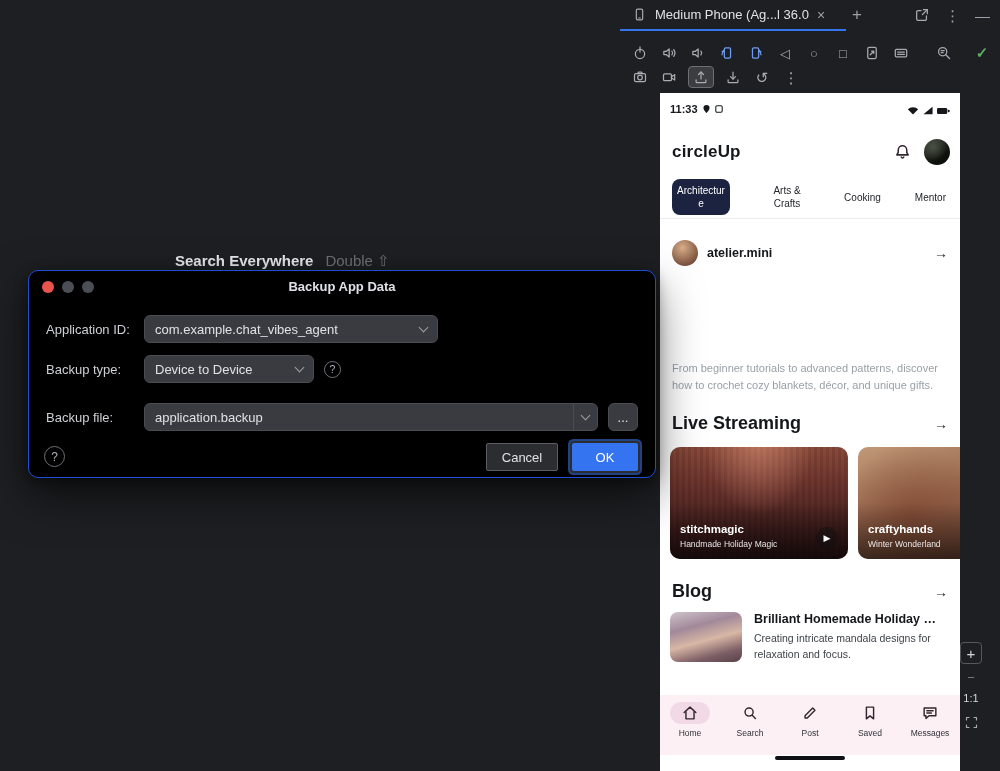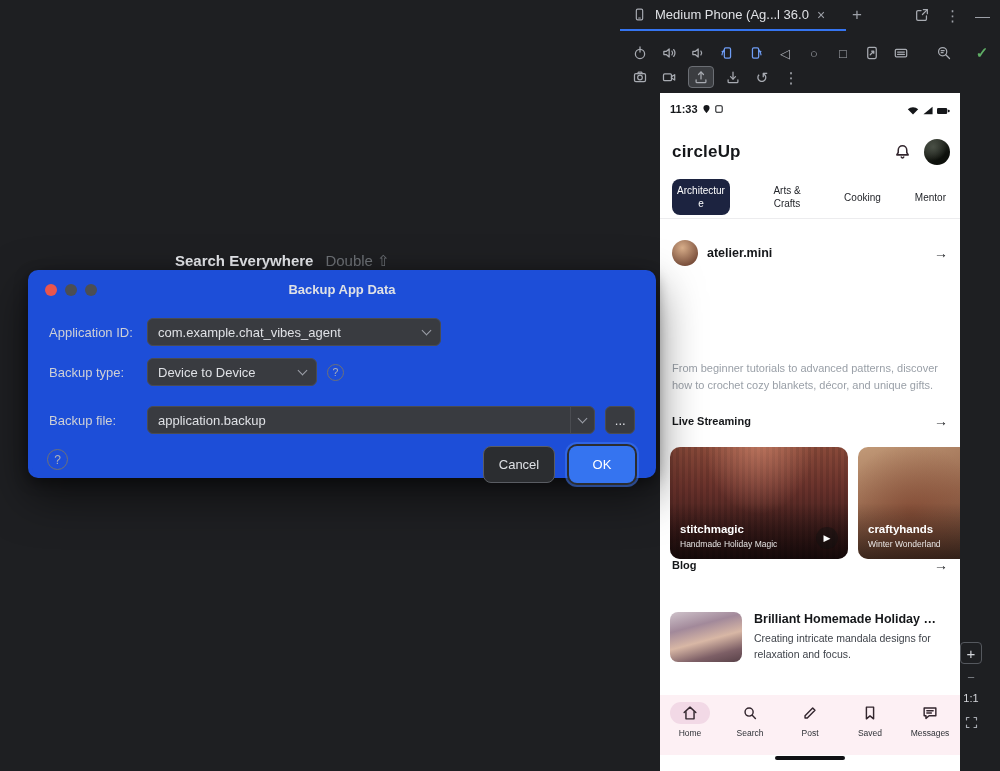--- a/index.html
+++ b/index.html
@@ -66,51 +66,51 @@
   .p-card .cap { font-size:8.5px; color:#3c3f45; text-align:center; margin-top:5px; white-space:nowrap; }
   .img1 { background:radial-gradient(circle at 55% 20%, rgba(195,218,224,.55) 0 5%, transparent 24%),
                      linear-gradient(180deg,#355a66 0%, #1c3d4a 45%, #0e2530 100%); }
   .img2 { background:radial-gradient(circle at 50% 40%, #e3cb7d 0%, #8d8748 18%, #3c4a28 45%, #1c2a14 85%); }
   .img3 { background:radial-gradient(circle at 70% 28%, rgba(240,240,220,.85) 0 4%, transparent 16%),
                      linear-gradient(180deg, transparent 60%, rgba(215,228,233,.5) 62%, transparent 66%),
                      linear-gradient(180deg,#0d2233 0%, #16425c 55%, #0a1b29 100%); }
   .img4 { background:linear-gradient(160deg,#4a4f55 0%, #2a2e33 55%, #17191d 100%); }
   .p-desc { top:267px; left:12px; width:276px; font-size:11px; color:#9aa0a8; line-height:1.55; }
   .p-sect { left:12px; right:12px; display:flex; align-items:center; }
-  .p-sect .tt { font-size:11px; font-weight:700; }
+  .p-sect .tt { font-size:18px; font-weight:700; }
   .p-live-h { top:320px; }
   .p-streams { top:354px; left:10px; display:flex; gap:10px; }
   .stream { width:178px; height:112px; border-radius:10px; position:relative; overflow:hidden; flex:none; }
   .st1 { background:radial-gradient(ellipse at 50% -10%, rgba(245,165,135,.5) 0%, transparent 45%),
                     repeating-linear-gradient(90deg, rgba(0,0,0,.10) 0 3px, transparent 3px 6px),
                     linear-gradient(180deg,#8a4a3a 0%, #6b332c 35%, #47211f 70%, #2f1515 100%); }
   .st2 { background:radial-gradient(circle at 30% 60%, rgba(120,60,40,.55), transparent 50%),
                     linear-gradient(160deg,#c29a78 0%, #96664c 45%, #5f3c2e 100%); }
   .stream .shade { position:absolute; inset:0; background:linear-gradient(180deg, transparent 50%, rgba(0,0,0,.55)); }
   .stream .user { position:absolute; left:10px; bottom:24px; color:#fff; font-size:11.5px; font-weight:700; }
   .stream .cap { position:absolute; left:10px; bottom:10px; color:rgba(255,255,255,.88); font-size:8.5px; }
   .stream .play { position:absolute; right:10px; bottom:10px; width:22px; height:22px; border-radius:50%;
                   background:rgba(15,15,15,.45); color:#fff; font-size:9px;
                   display:flex; align-items:center; justify-content:center; }
-  .p-blog-h { top:464px; }
+  .p-blog-h { top:488px; }
   .p-blog { top:519px; left:10px; right:6px; display:flex; gap:12px; }
   .p-blog .bimg { width:72px; height:50px; border-radius:8px; flex:none;
                   background:linear-gradient(165deg,#cfc3cb 0%, #a2899a 30%, #d8b7a5 55%, #7d5f66 80%, #584148 100%); }
   .p-blog .btit { font-size:12.5px; font-weight:700; white-space:nowrap; overflow:hidden; text-overflow:ellipsis; width:196px; }
   .p-blog .bex { font-size:10.5px; color:#3f434a; line-height:1.5; margin-top:5px; width:190px; }
   .p-nav { top:602px; left:0; right:0; height:60px; background:#fdf0f4; display:flex; justify-content:space-around; padding-top:7px; }
   .nav-it { width:56px; display:flex; flex-direction:column; align-items:center; }
   .nav-pill { width:40px; height:22px; border-radius:12px; display:flex; align-items:center; justify-content:center; }
   .nav-it.active .nav-pill { background:#f2d9e6; }
   .nav-lbl { font-size:8.5px; color:#2e3136; margin-top:4px; }
   svg.nic { fill:none; stroke:#33262e; stroke-width:1.6; stroke-linecap:round; stroke-linejoin:round; }
   .p-indicator { top:663px; left:115px; width:70px; height:4px; background:#101114; border-radius:2px; }
 
   
-  .dialog { left:28px; top:270px; width:628px; height:208px; background:#1d4ed8; border:4px solid #1d4ed8;
+  .dialog { left:28px; top:270px; width:628px; height:208px; background:#000000; border:1px solid #1d4ed8;
             border-radius:10px; box-shadow:0 18px 45px rgba(0,0,0,.55), 0 4px 14px rgba(0,0,0,.4); z-index:5; }
   .dialog .abs { position:absolute; }
   .dots { left:13px; top:10px; display:flex; gap:8px; }
   .dot { width:12px; height:12px; border-radius:50%; }
   .dot.red { background:#e9554d; }
   .dot.gray { background:#4b4e54; }
   .dlg-title { top:8px; left:0; right:0; text-align:center; font-size:13px; font-weight:700; color:#dfe1e5; }
   .drow { left:17px; right:17px; height:28px; display:flex; align-items:center; }
   .r1 { top:44px; } .r2 { top:84px; } .r3 { top:132px; }
   .lbl { width:98px; font-size:13px; color:#ced0d6; flex:none; }
@@ -122,21 +122,21 @@
   .combo { height:28px; background:#393b40; border:1px solid #4a4c51; border-radius:6px; display:flex; align-items:stretch; width:455px; }
   .combo .txt { flex:1; display:flex; align-items:center; padding:0 10px; font-size:13px; color:#dfe1e5; }
   .combo .dd { width:24px; border-left:1px solid #4a4c51; display:flex; align-items:center; justify-content:center; }
   .browse { margin-left:10px; width:30px; height:28px; background:#393b40; border:1px solid #4a4c51; border-radius:6px;
             color:#dfe1e5; font-size:13px; display:flex; align-items:center; justify-content:center; }
   .helpc { width:17px; height:17px; border:1px solid #6e7177; border-radius:50%; color:#aeb1b7; font-size:10.5px;
            display:flex; align-items:center; justify-content:center; margin-left:10px; flex:none; }
   .dlg-help { left:15px; top:175px; width:21px; height:21px; border:1px solid #6e7177; border-radius:50%;
               color:#aeb1b7; font-size:12px; display:flex; align-items:center; justify-content:center; }
   .btns { right:17px; top:172px; display:flex; gap:14px; }
-  .btn { height:37px; border-radius:8px; font-size:13px; display:flex; align-items:center; justify-content:center; }
+  .btn { height:28px; border-radius:2px; font-size:13px; display:flex; align-items:center; justify-content:center; }
   .btn.cancel { width:72px; background:#2b2d30; border:1px solid #5a5d63; color:#dfe1e5; }
   .btn.ok { width:66px; background:#3574f0; color:#fff;
             box-shadow:0 0 0 2px #2b2d30, 0 0 0 4px rgba(63,120,242,.55); }
 </style>
 </head>
 <body>
 
 <div class="abs sew">
   <span>Search Everywhere</span><span class="hint">Double ⇧</span>
 </div>

